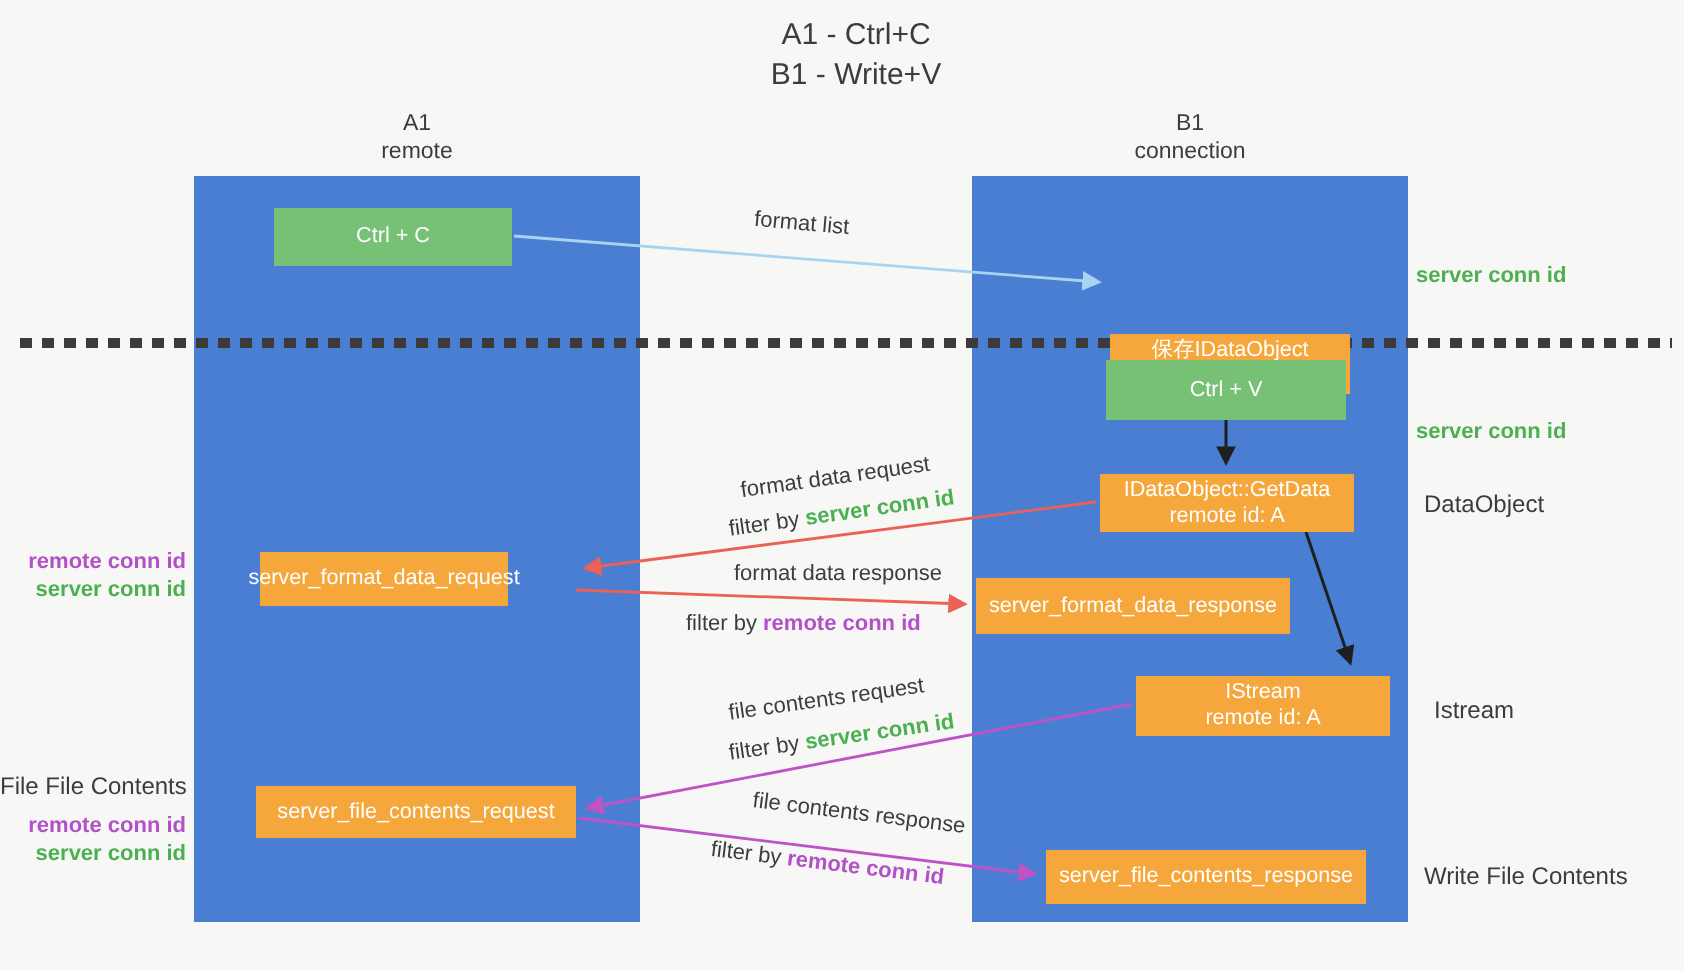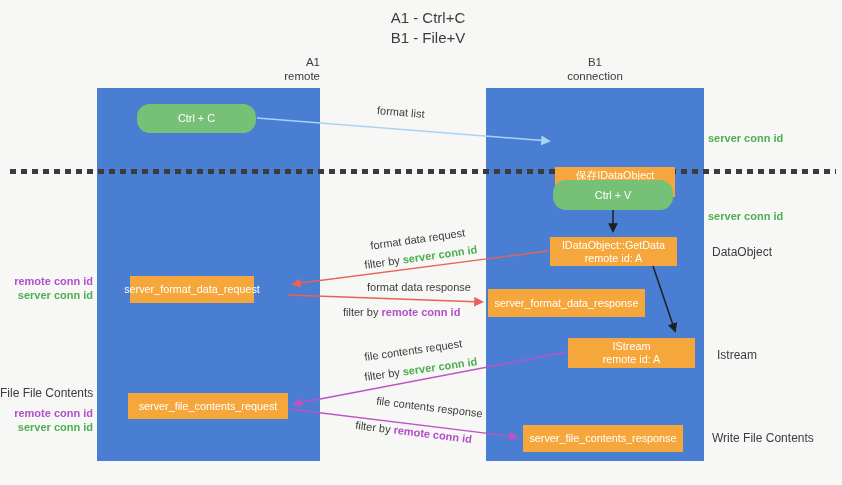--- a/index.html
+++ b/index.html
@@ -5,30 +5,30 @@
   html,body{margin:0;padding:0;background:#f7f7f6;}
   #canvas{
     position:relative;width:842px;height:485px;overflow:hidden;
     background:#f7f7f6;
     font-family:"Liberation Sans",sans-serif;color:#3d3d3d;
   }
   .abs{position:absolute;}
   #diagram-title{left:328px;top:8px;width:200px;text-align:center;
     font-size:15px;line-height:20px;color:#3c3c3c;}
   .lane-header{top:55px;text-align:center;font-size:11.5px;line-height:14px;color:#3c3c3c;}
-  #lane-a-header{left:97px;width:223px;text-align:right;}
+  #lane-a-header{left:97px;width:223px;}
   #lane-b-header{left:486px;width:218px;}
   .lane{top:88px;height:373px;background:#4a7ed2;z-index:1;}
   #lane-a{left:97px;width:223px;}
   #lane-b{left:486px;width:218px;}
   #dashed-separator{left:10px;top:169px;width:826px;height:5px;z-index:5;
     background:repeating-linear-gradient(90deg,#3b3b3b 0 6px,transparent 6px 11px);}
   .node{z-index:10;display:flex;flex-direction:column;align-items:center;justify-content:center;
     color:#ffffff;font-size:10.8px;line-height:13px;text-align:center;box-sizing:border-box;}
-  .green{background:#77c177;border-radius:13px;}
+  .green{background:#77c177;}
   .orange{background:#f6a73c;}
   #node-ctrl-c{left:137px;top:104px;width:119px;height:29px;}
   #node-save-idataobject{left:555px;top:127px;width:120px;height:30px;margin-top:40px;}
   #node-ctrl-v{left:553px;top:180px;width:120px;height:30px;}
   #node-getdata{left:550px;top:237px;width:127px;height:29px;}
   #node-format-request{left:130px;top:276px;width:124px;height:27px;}
   #node-format-response{left:488px;top:289px;width:157px;height:28px;text-align:right;}
   #node-istream{left:568px;top:338px;width:127px;height:30px;}
   #node-file-request{left:128px;top:393px;width:160px;height:26px;}
   #node-file-response{left:523px;top:425px;width:160px;height:27px;}
@@ -46,21 +46,21 @@
   .rot-p7{transform:rotate(7deg);}
   .rot-p5{transform:rotate(5deg);}
 </style>
 </head>
 <body>
 
 <div id="canvas">
 
   <div class="abs" id="diagram-title">
     <div>A1 - Ctrl+C</div>
-    <div>B1 - File+V</div>
+    <div>B1 - Write+V</div>
   </div>
 
   <div class="abs lane-header" id="lane-a-header">
     <div>A1</div>
     <div>remote</div>
   </div>
   <div class="abs lane-header" id="lane-b-header">
     <div>B1</div>
     <div>connection</div>
   </div>

